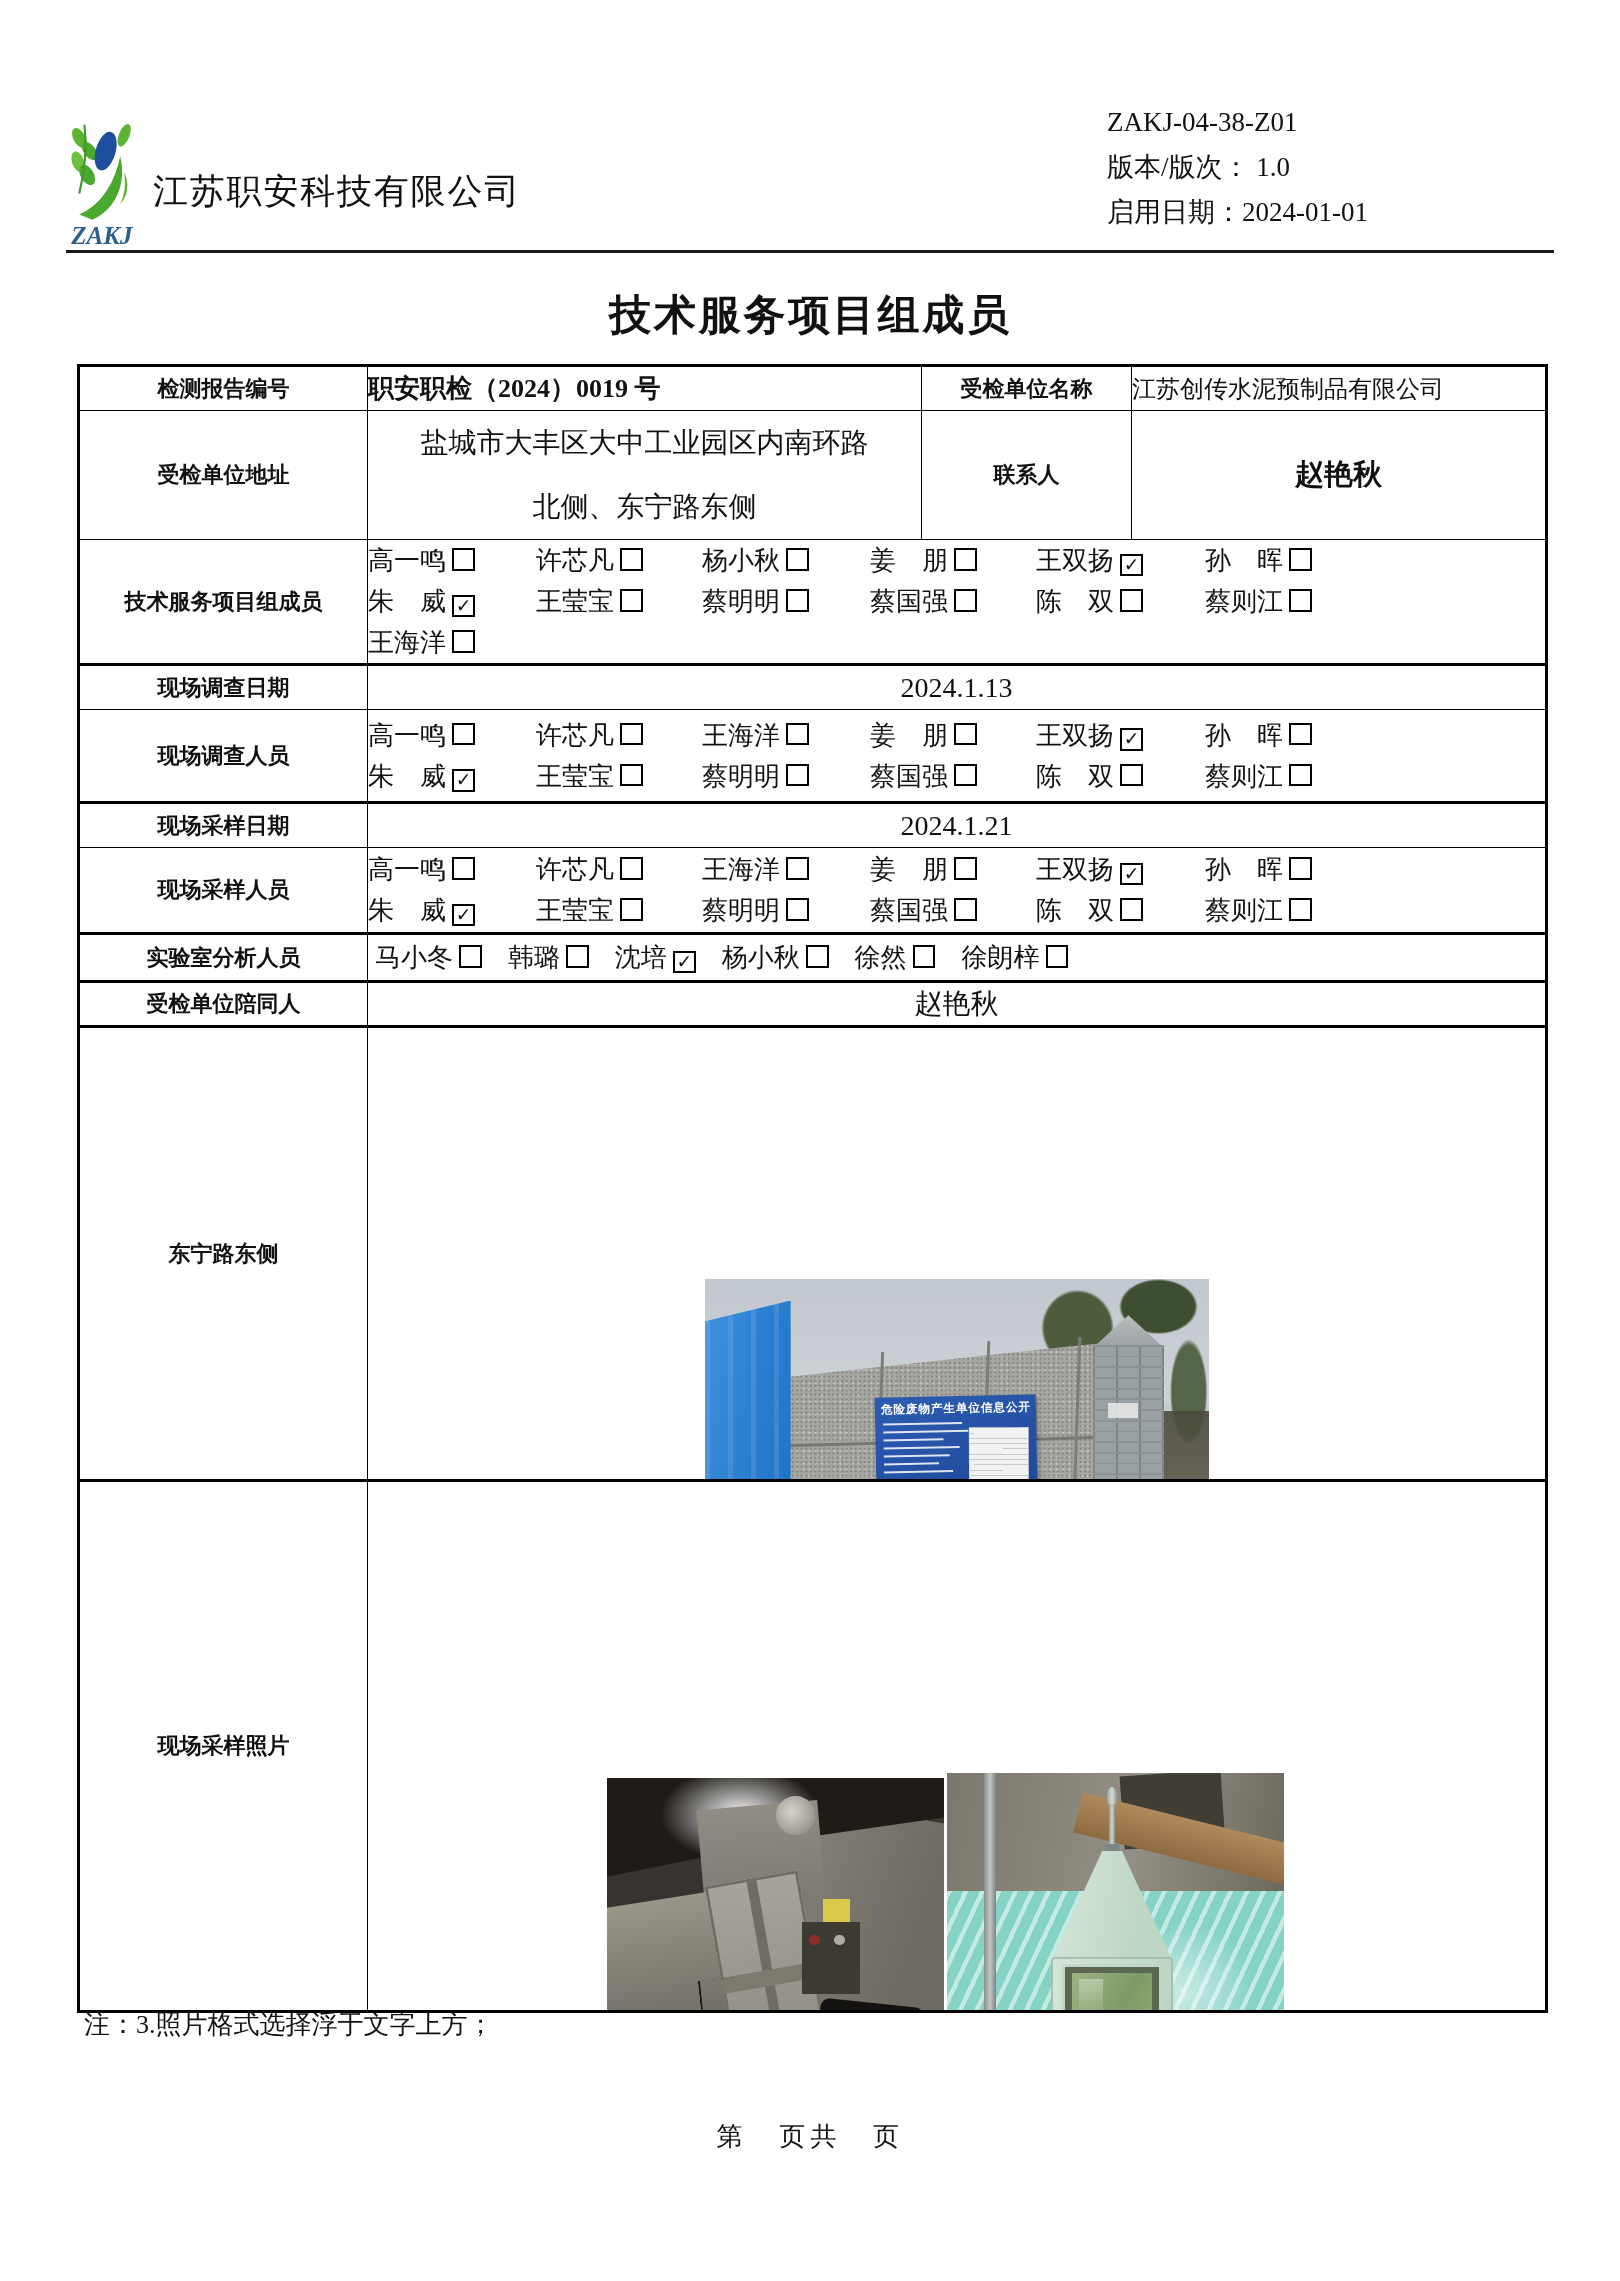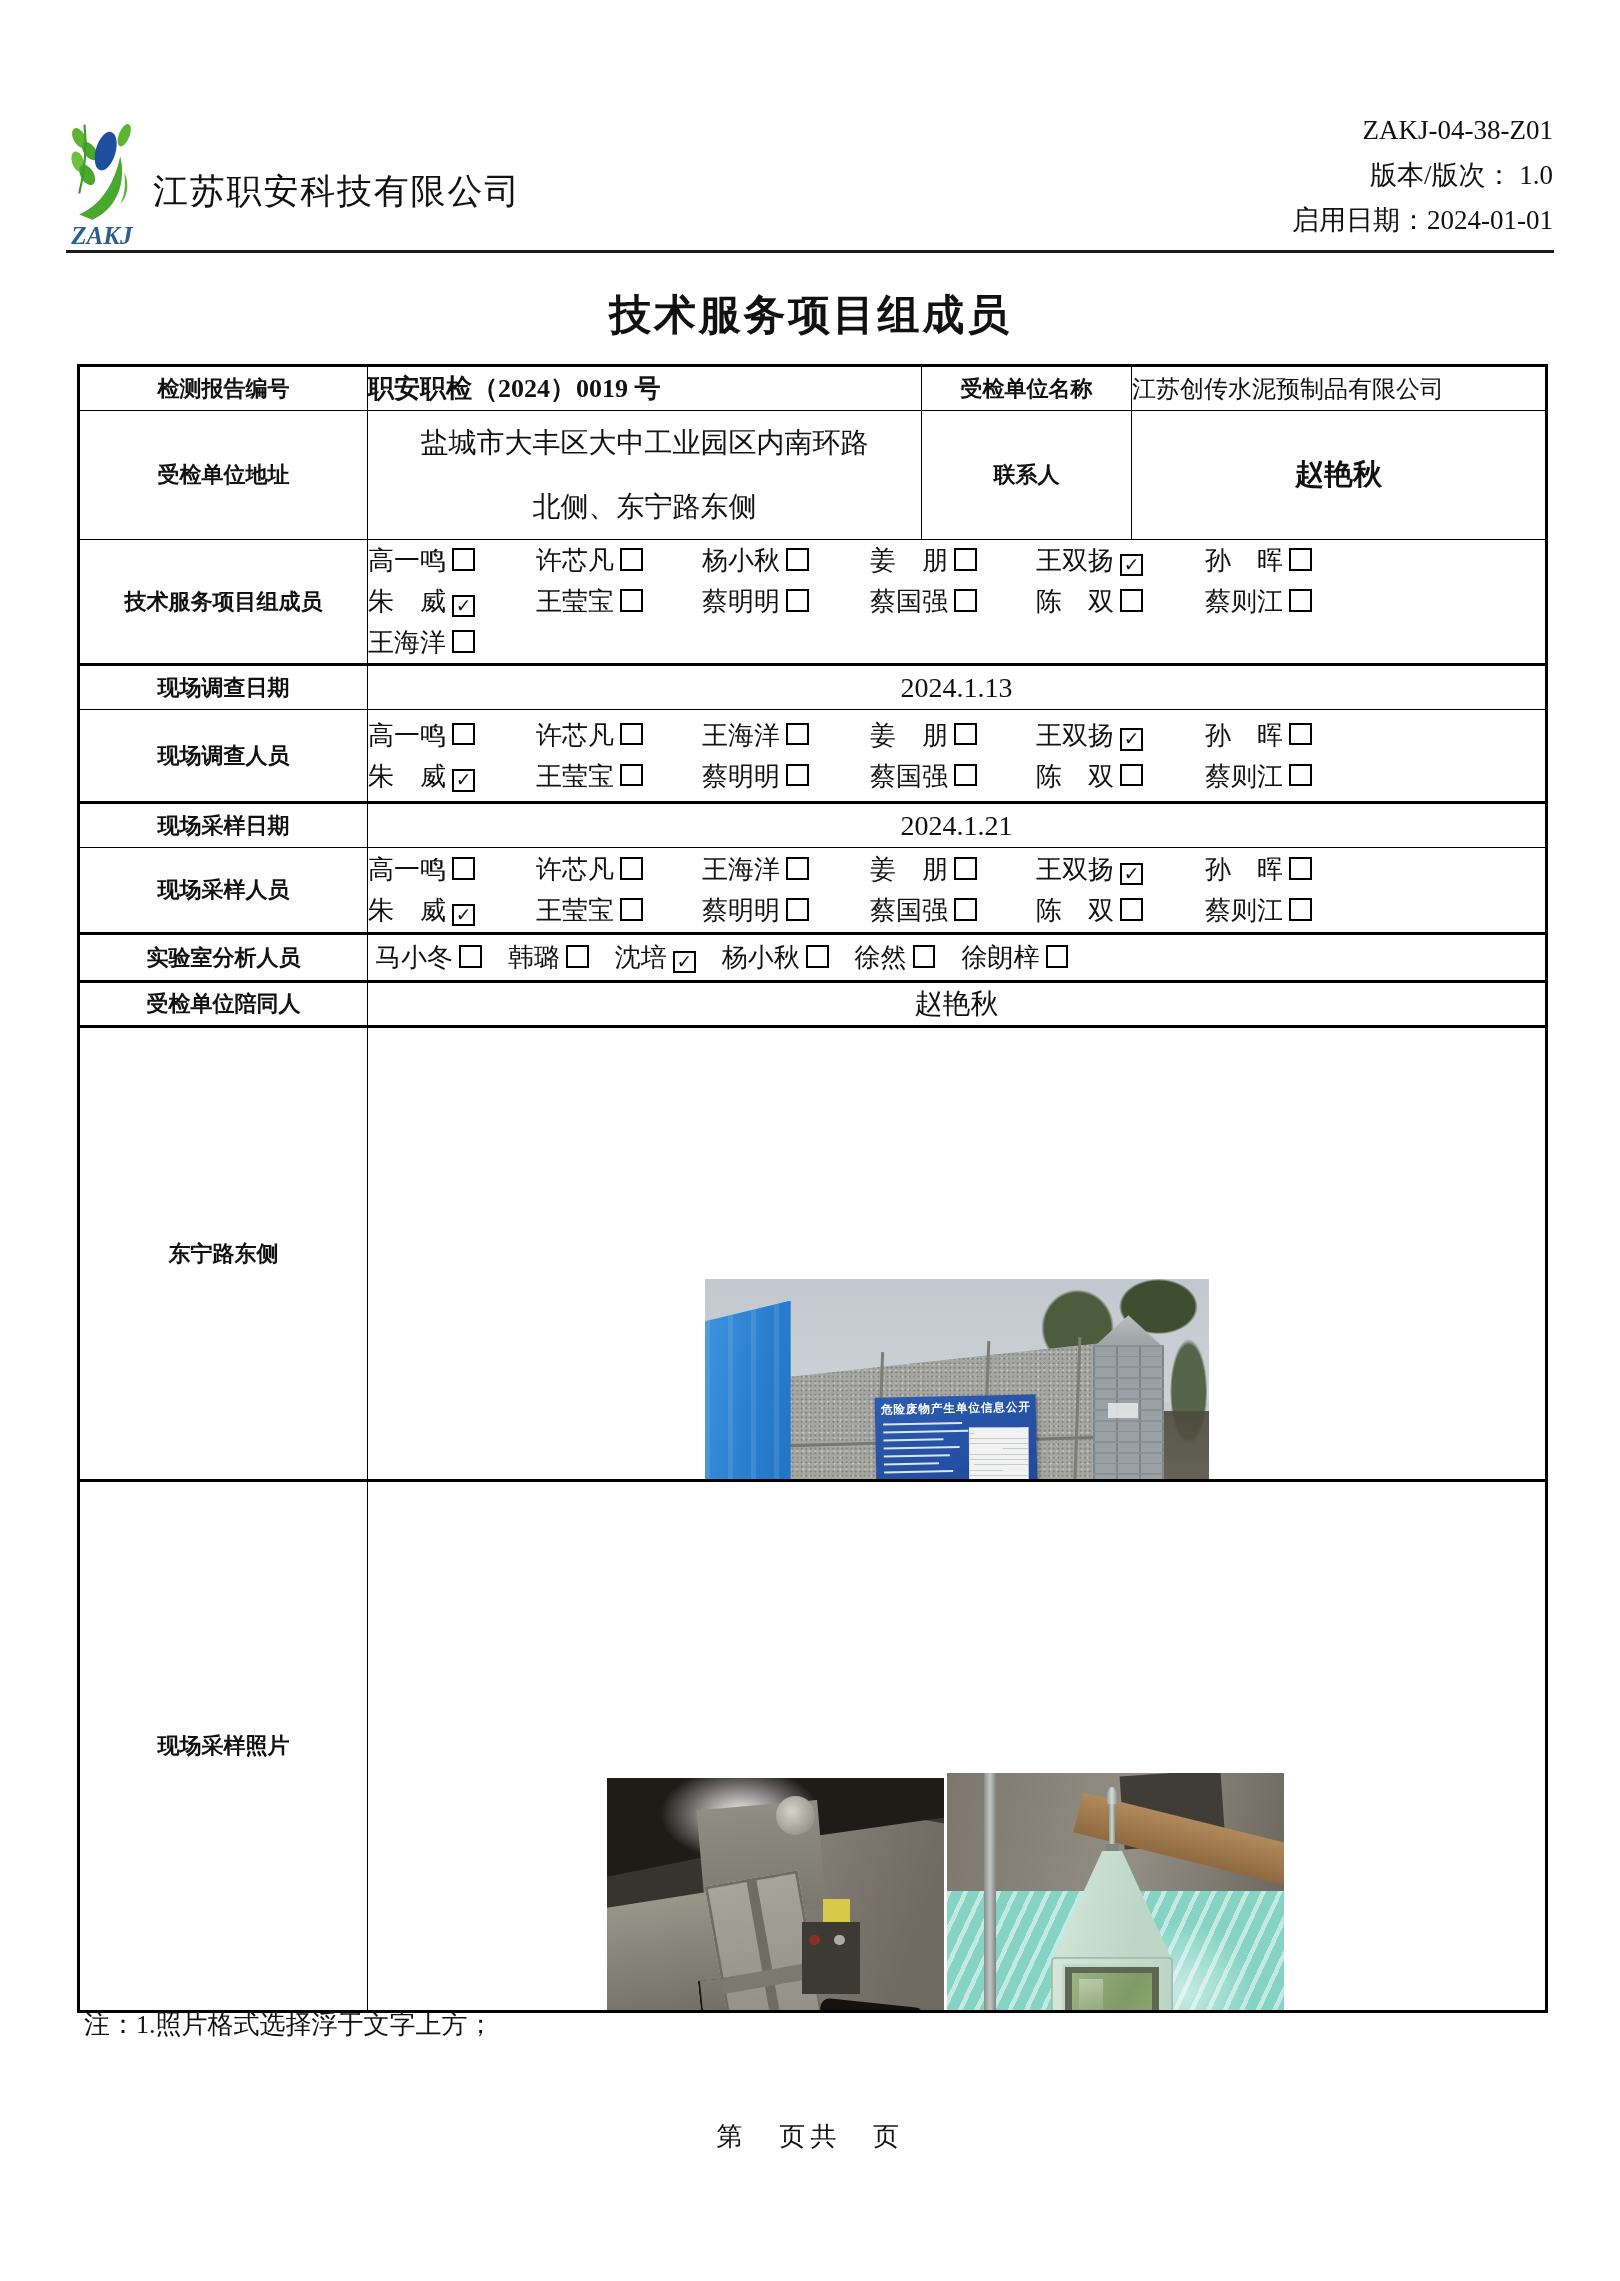--- a/index.html
+++ b/index.html
@@ -2,21 +2,21 @@
 <html style="font-size:14.3px"><head>
 <meta charset="utf-8">
 <style>
   html,body{margin:0;padding:0;background:#e8e8e8;}
   .page{position:relative;width:1621px;height:2281px;background:#ffffff;margin:0 auto;
         font-family:"Liberation Serif","DejaVu Serif",serif;color:#111;overflow:hidden;}
 
   
   .hdr-logo{position:absolute;left:66px;top:114px;width:82px;height:135px;}
   .hdr-company{position:absolute;left:153px;top:168px;font-size:35px;letter-spacing:1.8px;}
-  .hdr-codes{position:absolute;right:68px;top:108px;width:446px;text-align:right;font-size:27px;line-height:45px;}
+  .hdr-codes{position:absolute;right:68px;top:100px;width:446px;font-size:27px;line-height:45px;}
   .hdr-rule{position:absolute;left:66px;top:250px;width:1488px;height:2.7px;background:#1a1a1a;}
 
   
   .doc-title{position:absolute;left:0;top:287px;width:100%;text-align:center;
              font-size:42px;font-weight:bold;letter-spacing:2.7px;}
 
   
   table.main{position:absolute;left:77px;top:364px;border-collapse:collapse;table-layout:fixed;width:1469px;}
   table.main td{border:1.8px solid #000;padding:0;vertical-align:middle;overflow:hidden;}
   table.main{border:3.6px solid #000;}
@@ -382,16 +382,16 @@
             </div>
 
           </div>
 
         </div>
       </td>
     </tr>
   </tbody>
     </table>
 
-  <div class="note">注：1.照片格式选择浮于文字上方；</div>
+  <div class="note">注：3.照片格式选择浮于文字上方；</div>
   <div class="pagefoot">第　页共　页</div>
 </div>
 
 
 </body></html>

